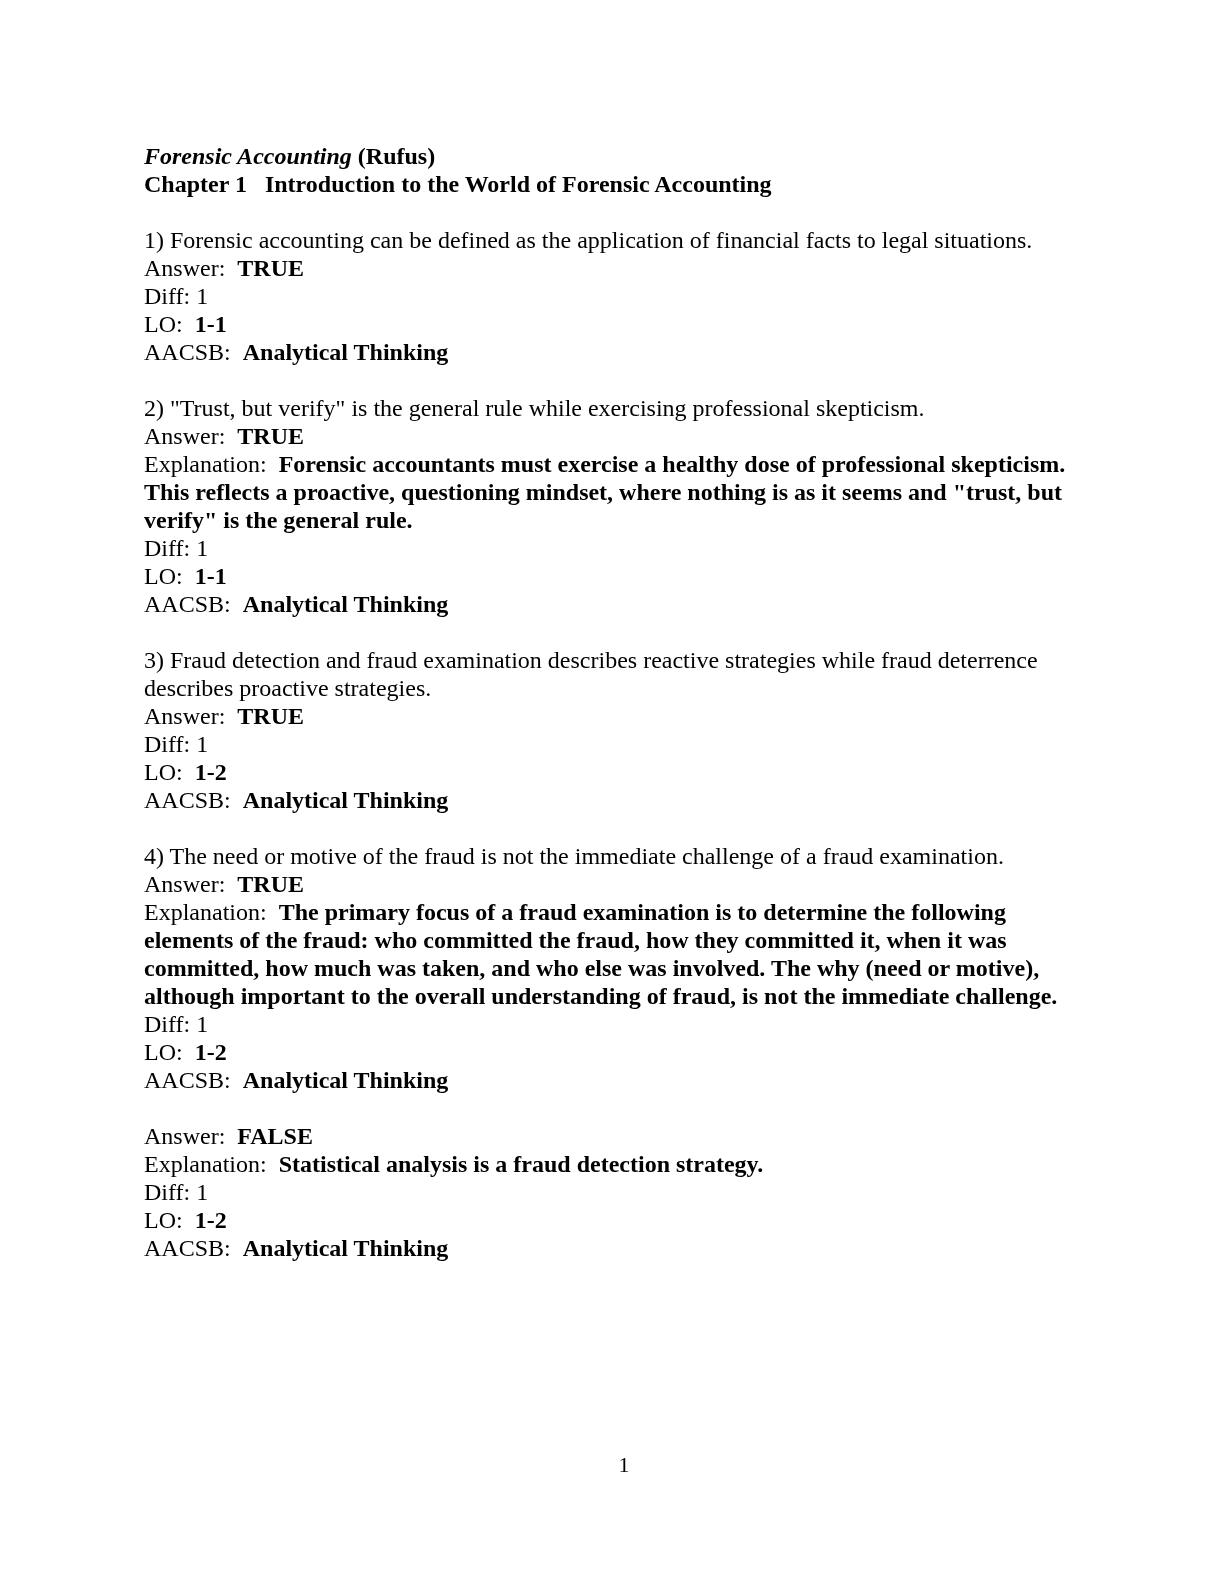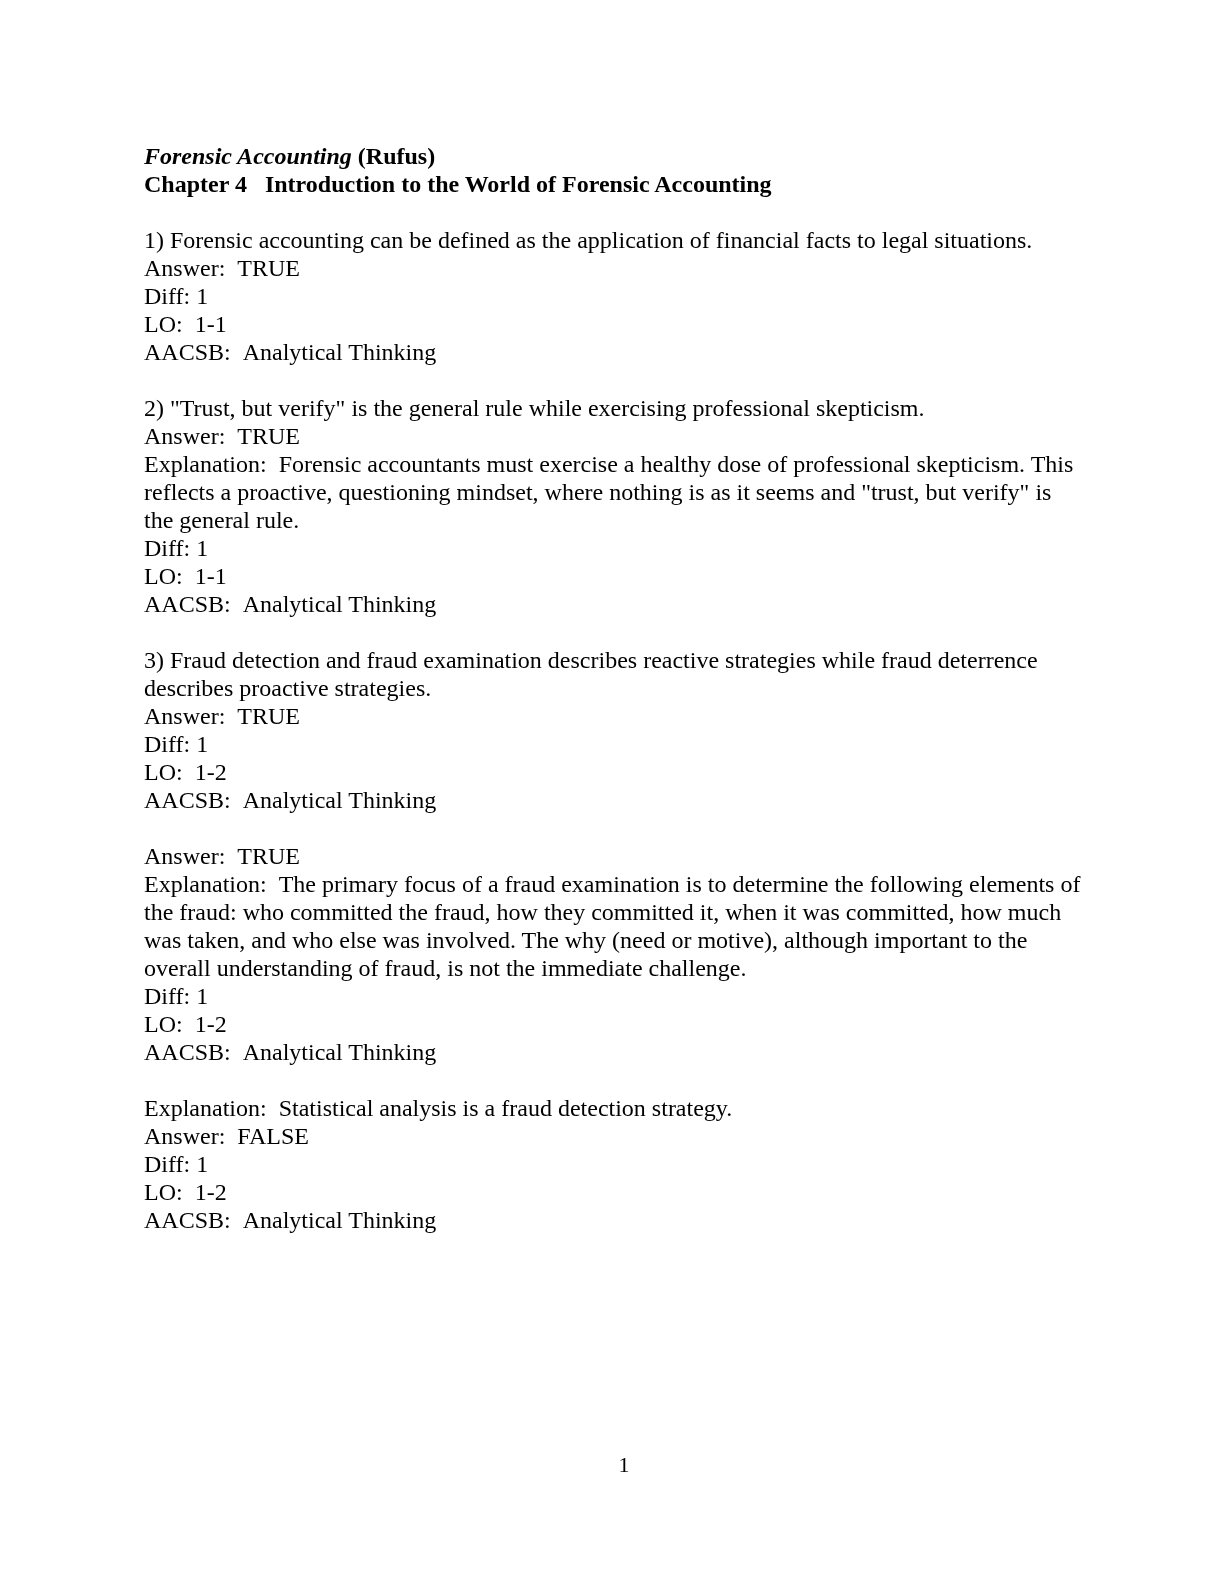--- a/index.html
+++ b/index.html
@@ -26,41 +26,41 @@
     line-height: 28px;
   }
   .line {
     margin: 0;
     white-space: pre-wrap;
   }
   .bold { font-weight: bold; }
   .italic { font-style: italic; }
   .block { margin-bottom: 28px; }
   .q { margin-bottom: 28px; }
-  .sep2 { margin-left: 12px; }
+  .sep2 { margin-left: 12px; font-weight: bold; }
   .sep1 { margin-left: 6px; }
   .footer {
     position: absolute;
     left: 0;
     right: 0;
     top: 1452px;
     text-align: center;
     font-size: 22px;
     line-height: 26px;
   }
 </style>
 </head>
 <body>
 
 <div class="page">
   <div class="content">
 
     <div class="block">
       <p class="line bold"><span class="italic">Forensic Accounting</span><span> (Rufus)</span></p>
-      <p class="line bold">Chapter 4   Introduction to the World of Forensic Accounting</p>
+      <p class="line bold">Chapter 1   Introduction to the World of Forensic Accounting</p>
     </div>
 
 
     <div class="q">
       <p class="line">1) Forensic accounting can be defined as the application of financial facts to legal situations.</p>
       <p class="line"><span>Answer:</span><span class="sep2">TRUE</span></p>
       <p class="line"><span>Diff:</span><span class="sep1">1</span></p>
       <p class="line"><span>LO:</span><span class="sep2">1-1</span></p>
       <p class="line"><span>AACSB:</span><span class="sep2">Analytical Thinking</span></p>
     </div>
@@ -76,30 +76,31 @@
 
     <div class="q">
       <p class="line">3) Fraud detection and fraud examination describes reactive strategies while fraud deterrence describes proactive strategies.</p>
       <p class="line"><span>Answer:</span><span class="sep2">TRUE</span></p>
       <p class="line"><span>Diff:</span><span class="sep1">1</span></p>
       <p class="line"><span>LO:</span><span class="sep2">1-2</span></p>
       <p class="line"><span>AACSB:</span><span class="sep2">Analytical Thinking</span></p>
     </div>
 
     <div class="q">
+      <p class="line">4) The need or motive of the fraud is not the immediate challenge of a fraud examination.</p>
       <p class="line"><span>Answer:</span><span class="sep2">TRUE</span></p>
       <p class="line"><span>Explanation:</span><span class="sep2">The primary focus of a fraud examination is to determine the following elements of the fraud: who committed the fraud, how they committed it, when it was committed, how much was taken, and who else was involved. The why (need or motive), although important to the overall understanding of fraud, is not the immediate challenge.</span></p>
       <p class="line"><span>Diff:</span><span class="sep1">1</span></p>
       <p class="line"><span>LO:</span><span class="sep2">1-2</span></p>
       <p class="line"><span>AACSB:</span><span class="sep2">Analytical Thinking</span></p>
     </div>
 
     <div class="q">
+      <p class="line"><span>Answer:</span><span class="sep2">FALSE</span></p>
       <p class="line"><span>Explanation:</span><span class="sep2">Statistical analysis is a fraud detection strategy.</span></p>
-      <p class="line"><span>Answer:</span><span class="sep2">FALSE</span></p>
       <p class="line"><span>Diff:</span><span class="sep1">1</span></p>
       <p class="line"><span>LO:</span><span class="sep2">1-2</span></p>
       <p class="line"><span>AACSB:</span><span class="sep2">Analytical Thinking</span></p>
     </div>
 
   </div>
 
   <div class="footer">1</div>
 </div>
 

